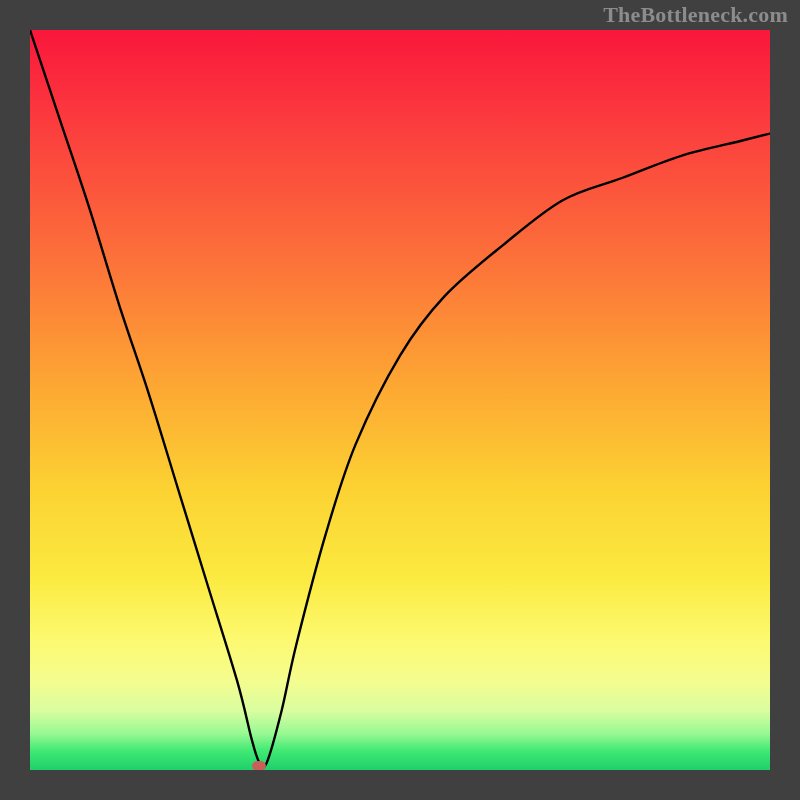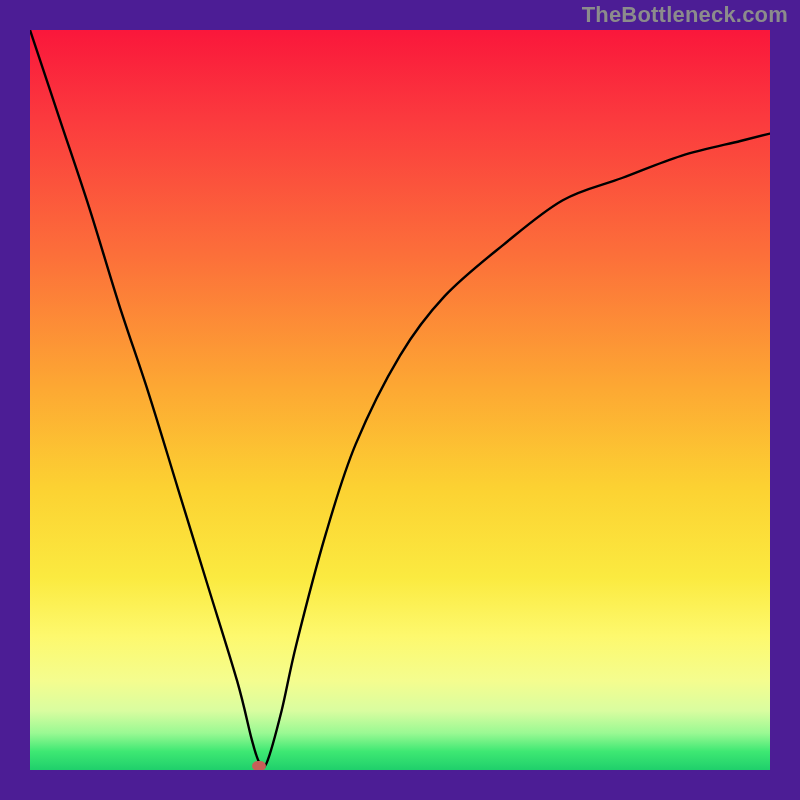--- a/index.html
+++ b/index.html
@@ -7,21 +7,22 @@
     padding: 0;
     width: 800px;
     height: 800px;
     background: #000;
     font-family: Arial, Helvetica, sans-serif;
   }
   .frame {
     position: relative;
     width: 800px;
     height: 800px;
-    background: #4c1d95;
+    background: #404040;
+    font-family: Liberation Serif, serif;
   }
   .watermark {
     position: absolute;
     top: 2px;
     right: 12px;
     color: #8c8c8c;
     font-size: 22px;
     font-weight: 600;
     letter-spacing: 0.2px;
     user-select: none;

